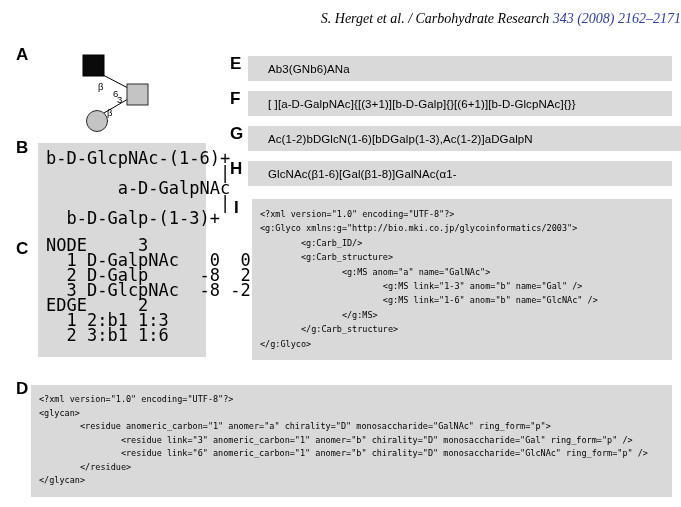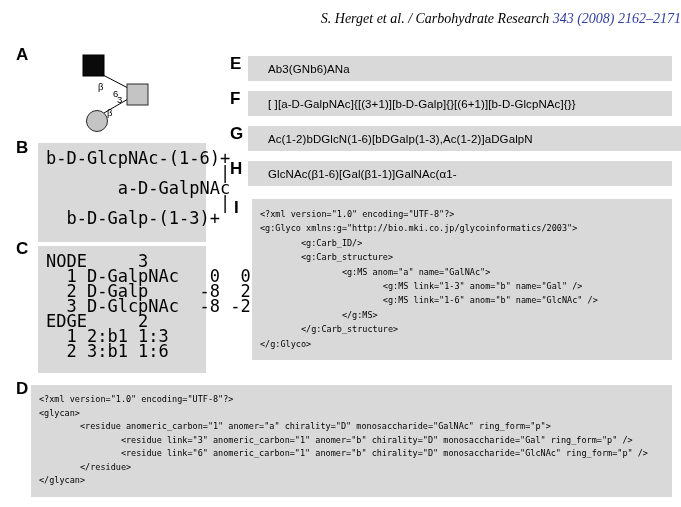--- a/index.html
+++ b/index.html
@@ -70,21 +70,21 @@
   </svg>
 
   <div class="gray-box" style="left:38px; top:143px; width:168px; height:99px">
     <pre class="code sz11">b-D-GlcpNAc-(1-6)+
                  |
        a-D-GalpNAc
                  |
   b-D-Galp-(1-3)+</pre>
   </div>
 
-  <div class="gray-box" style="left:38px; top:246px; width:168px; height:127px">
+  <div class="gray-box" style="left:38px; top:230px; width:168px; height:127px">
     <pre class="code sz11">NODE     3
   1 D-GalpNAc   0  0
   2 D-Galp     -8  2
   3 D-GlcpNAc  -8 -2
 EDGE     2
   1 2:b1 1:3
   2 3:b1 1:6</pre>
   </div>
 
   <div class="gray-box" style="left:31px; top:385px; width:641px; height:112px">
@@ -100,21 +100,21 @@
   <div class="gray-box line-box" style="left:248px; top:56px; width:424px; height:25px">
     <span>Ab3(GNb6)ANa</span>
   </div>
   <div class="gray-box line-box" style="left:248px; top:91px; width:424px; height:25px">
     <span>[ ][a-D-GalpNAc]{[(3+1)][b-D-Galp]{}[(6+1)][b-D-GlcpNAc]{}}</span>
   </div>
   <div class="gray-box line-box" style="left:248px; top:126px; width:456px; height:25px">
     <span>Ac(1-2)bDGlcN(1-6)[bDGalp(1-3),Ac(1-2)]aDGalpN</span>
   </div>
   <div class="gray-box line-box" style="left:248px; top:161px; width:424px; height:25px">
-    <span>GlcNAc(β1-6)[Gal(β1-1)]GalNAc(α1-</span>
+    <span>GlcNAc(β1-6)[Gal(β1-8)]GalNAc(α1-</span>
   </div>
 
   <div class="gray-box" style="left:252px; top:199px; width:420px; height:161px">
     <pre class="code sz85i">&lt;?xml version="1.0" encoding="UTF-8"?&gt;
 &lt;g:Glyco xmlns:g="http://bio.mki.co.jp/glycoinformatics/2003"&gt;
         &lt;g:Carb_ID/&gt;
         &lt;g:Carb_structure&gt;
                 &lt;g:MS anom="a" name="GalNAc"&gt;
                         &lt;g:MS link="1-3" anom="b" name="Gal" /&gt;
                         &lt;g:MS link="1-6" anom="b" name="GlcNAc" /&gt;

